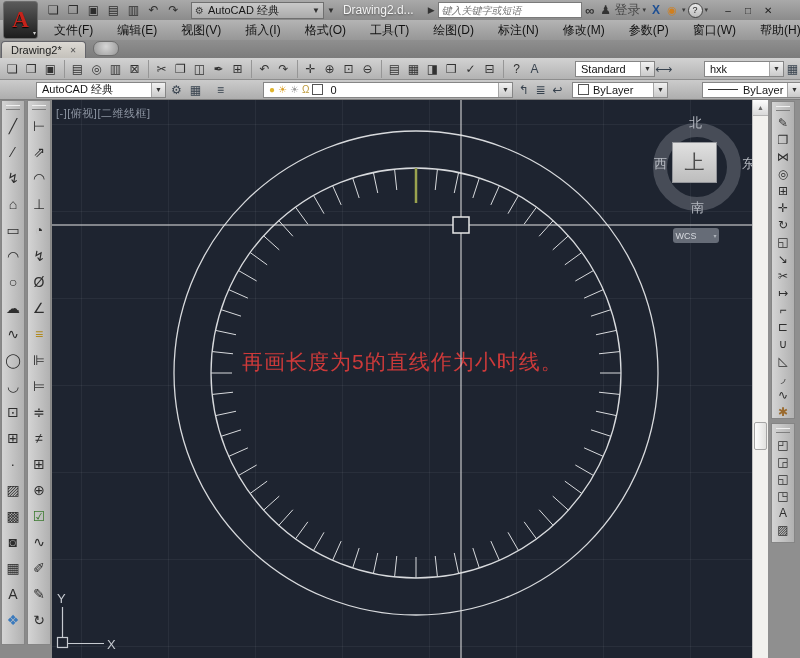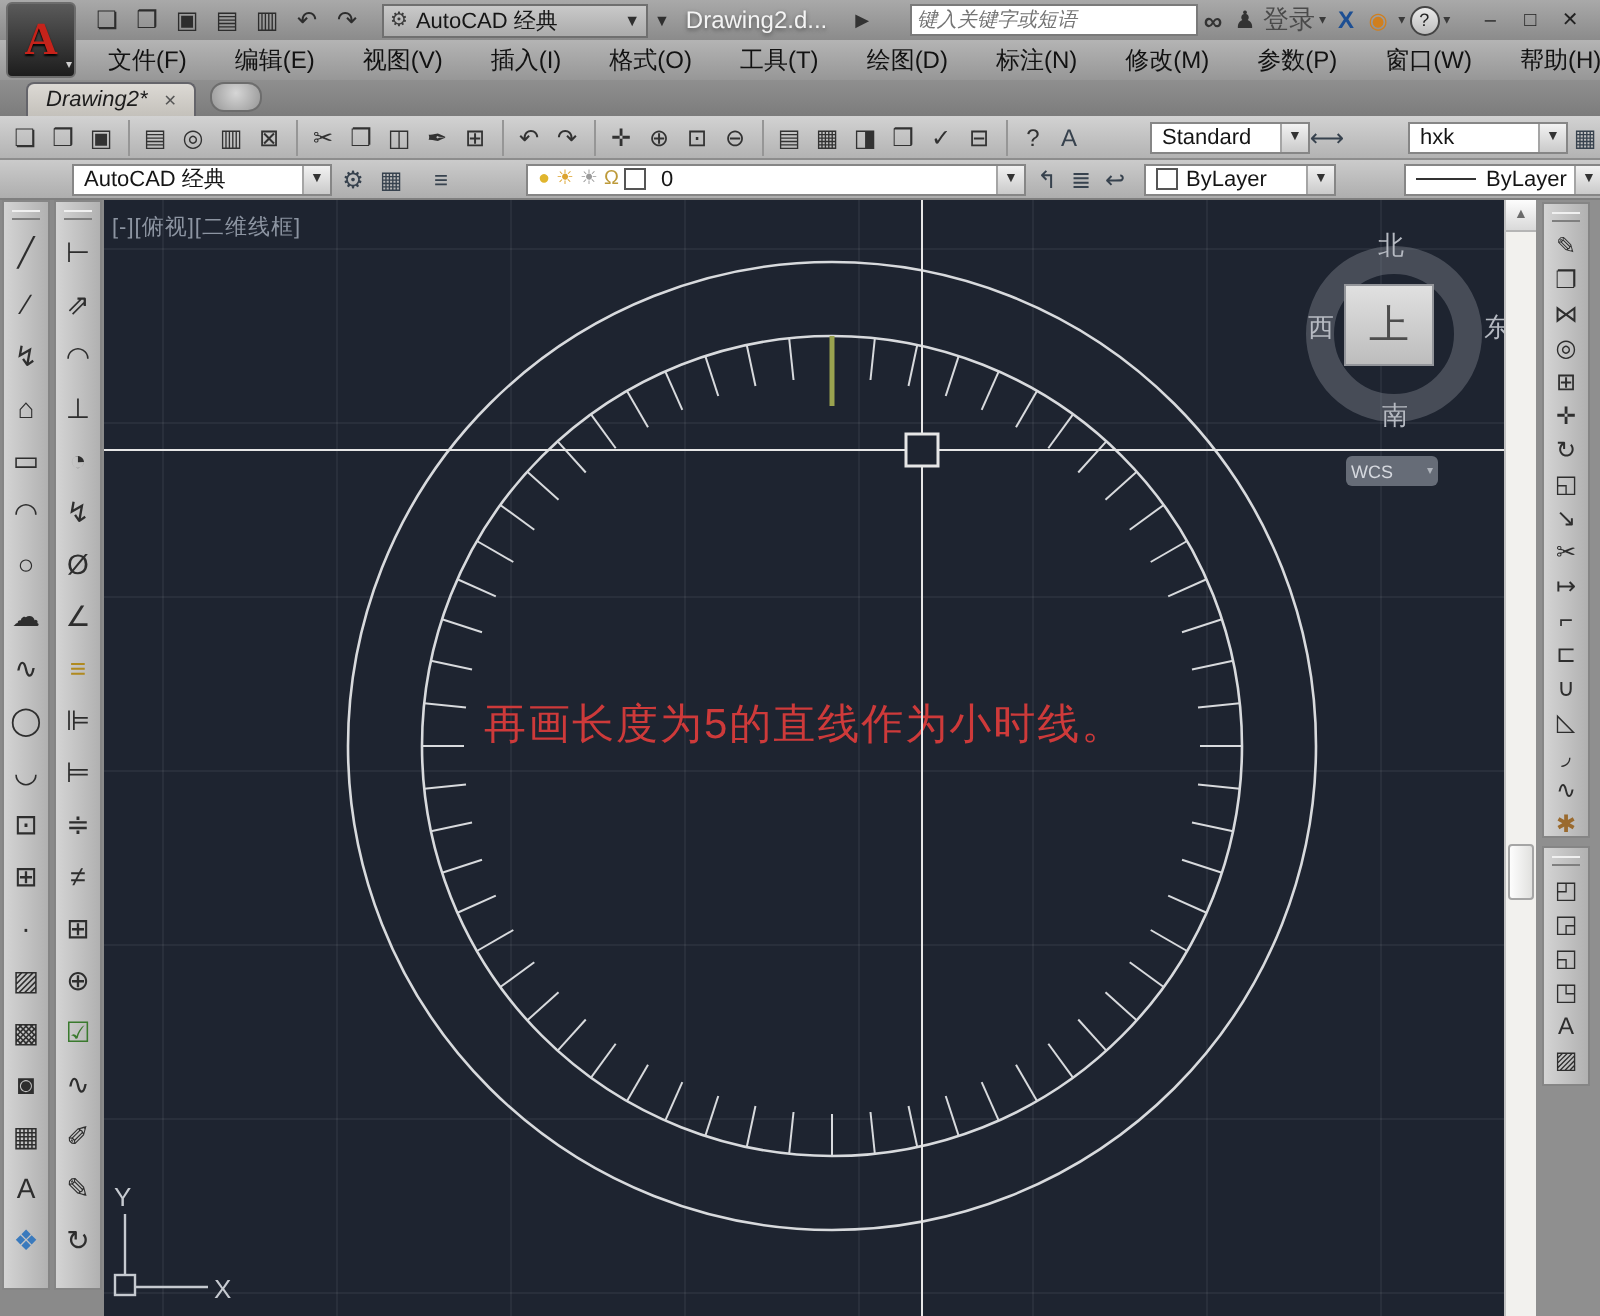--- a/index.html
+++ b/index.html
@@ -14,35 +14,35 @@
   .app-logo .dd{position:absolute;right:1px;bottom:2px;font-size:6px;color:#cfcfcf;}
   .qa{display:flex;align-items:center;margin-left:44px;gap:1px;}
   .qbtn{width:19px;height:16px;display:flex;align-items:center;justify-content:center;font-size:12px;color:#2d2d2d;}
   .ws-combo{margin-left:8px;height:15px;width:128px;background:linear-gradient(#c9c9c9,#ababab);border:1px solid #6f6f6f;
             display:flex;align-items:center;font-size:11px;color:#161616;padding-left:3px;gap:4px;}
   .ws-combo .gear{font-size:10px;color:#3c3c3c;}
   .ws-combo .arr{margin-left:auto;font-size:8px;color:#2f2f2f;padding-right:3px;}
   .ws-extra{font-size:8px;color:#2f2f2f;margin-left:3px;}
   .win-title{color:#f4f4f4;font-size:12px;margin-left:8px;text-shadow:0 1px 2px #4f4f4f;white-space:nowrap;}
   .ic-expand{font-size:9px;color:#333;margin-left:14px;}
-  .search-box{margin-left:20px;width:136px;height:14px;border:1px solid #7a7a7a;background:#fff;font-size:10px;font-style:italic;color:#888;padding:0 3px;}
+  .search-box{margin-left:3px;width:136px;height:14px;border:1px solid #7a7a7a;background:#fff;font-size:10px;font-style:italic;color:#888;padding:0 3px;}
   .ic{display:flex;align-items:center;justify-content:center;font-size:12px;color:#333;width:16px;height:16px;}
   .ic.search{font-size:13px;font-weight:bold;}
   .signin{font-size:13px;color:#4a4a4a;margin-left:1px;}
   .ic.exch{color:#1d4f93;font-weight:bold;font-size:12px;}
   .ic.comm{color:#d07f1e;font-size:11px;}
   .ic.help{width:13px;height:13px;border:1px solid #444;border-radius:50%;font-size:9px;color:#222;background:linear-gradient(#e9e9e9,#bdbdbd);}
   .tiny-dd{font-size:7px;color:#3a3a3a;margin:0 2px;}
   .winbtns{display:flex;gap:4px;margin-left:10px;margin-right:5px;}
   .winbtn{width:16px;height:13px;display:flex;align-items:center;justify-content:center;font-size:10px;color:#222;}
   
   .menubar{left:0;top:20px;width:800px;height:20px;background:linear-gradient(#b4b4b4,#979797);display:flex;align-items:center;padding-left:42px;box-sizing:border-box;z-index:5;}
   .menu-item{padding:0 12px;font-size:12px;color:#121212;height:100%;display:flex;align-items:center;white-space:nowrap;}
   
-  .tabbar{left:0;top:40px;width:800px;height:18px;background:linear-gradient(#8f8f8f,#7c7c7c);display:flex;align-items:flex-end;padding-left:13px;box-sizing:border-box;font-style:italic;}
+  .tabbar{left:0;top:40px;width:800px;height:18px;background:linear-gradient(#8f8f8f,#7c7c7c);display:flex;align-items:flex-end;padding-left:1px;box-sizing:border-box;}
   .ftab{height:16px;background:linear-gradient(#dcd9d4,#c4c1bb);border:1px solid #64646a;border-bottom:none;border-radius:4px 4px 0 0;
         display:flex;align-items:center;font-size:11px;color:#1c1c1c;padding:0 9px;gap:8px;}
   .ftab .x{font-size:8px;color:#555;}
   .newtab{width:24px;height:13px;margin-left:7px;margin-bottom:2px;background:radial-gradient(circle at 50% 35%,#d6d6d6,#969696);border:1px solid #6d6d6d;border-radius:7px;}
   
   .toolbar1{left:0;top:58px;width:800px;height:22px;background:linear-gradient(#d2d2d2,#b3b3b3);border-bottom:1px solid #8d8d8d;
             display:flex;align-items:center;padding-left:3px;box-sizing:border-box;}
   .toolbar2{left:0;top:80px;width:800px;height:20px;background:linear-gradient(#cbcbcb,#aeaeae);border-bottom:1px solid #7f7f7f;
             display:flex;align-items:center;padding-left:4px;box-sizing:border-box;gap:2px;}
   .tbtn{width:19px;height:18px;display:flex;align-items:center;justify-content:center;font-size:12px;color:#323232;flex:none;}

